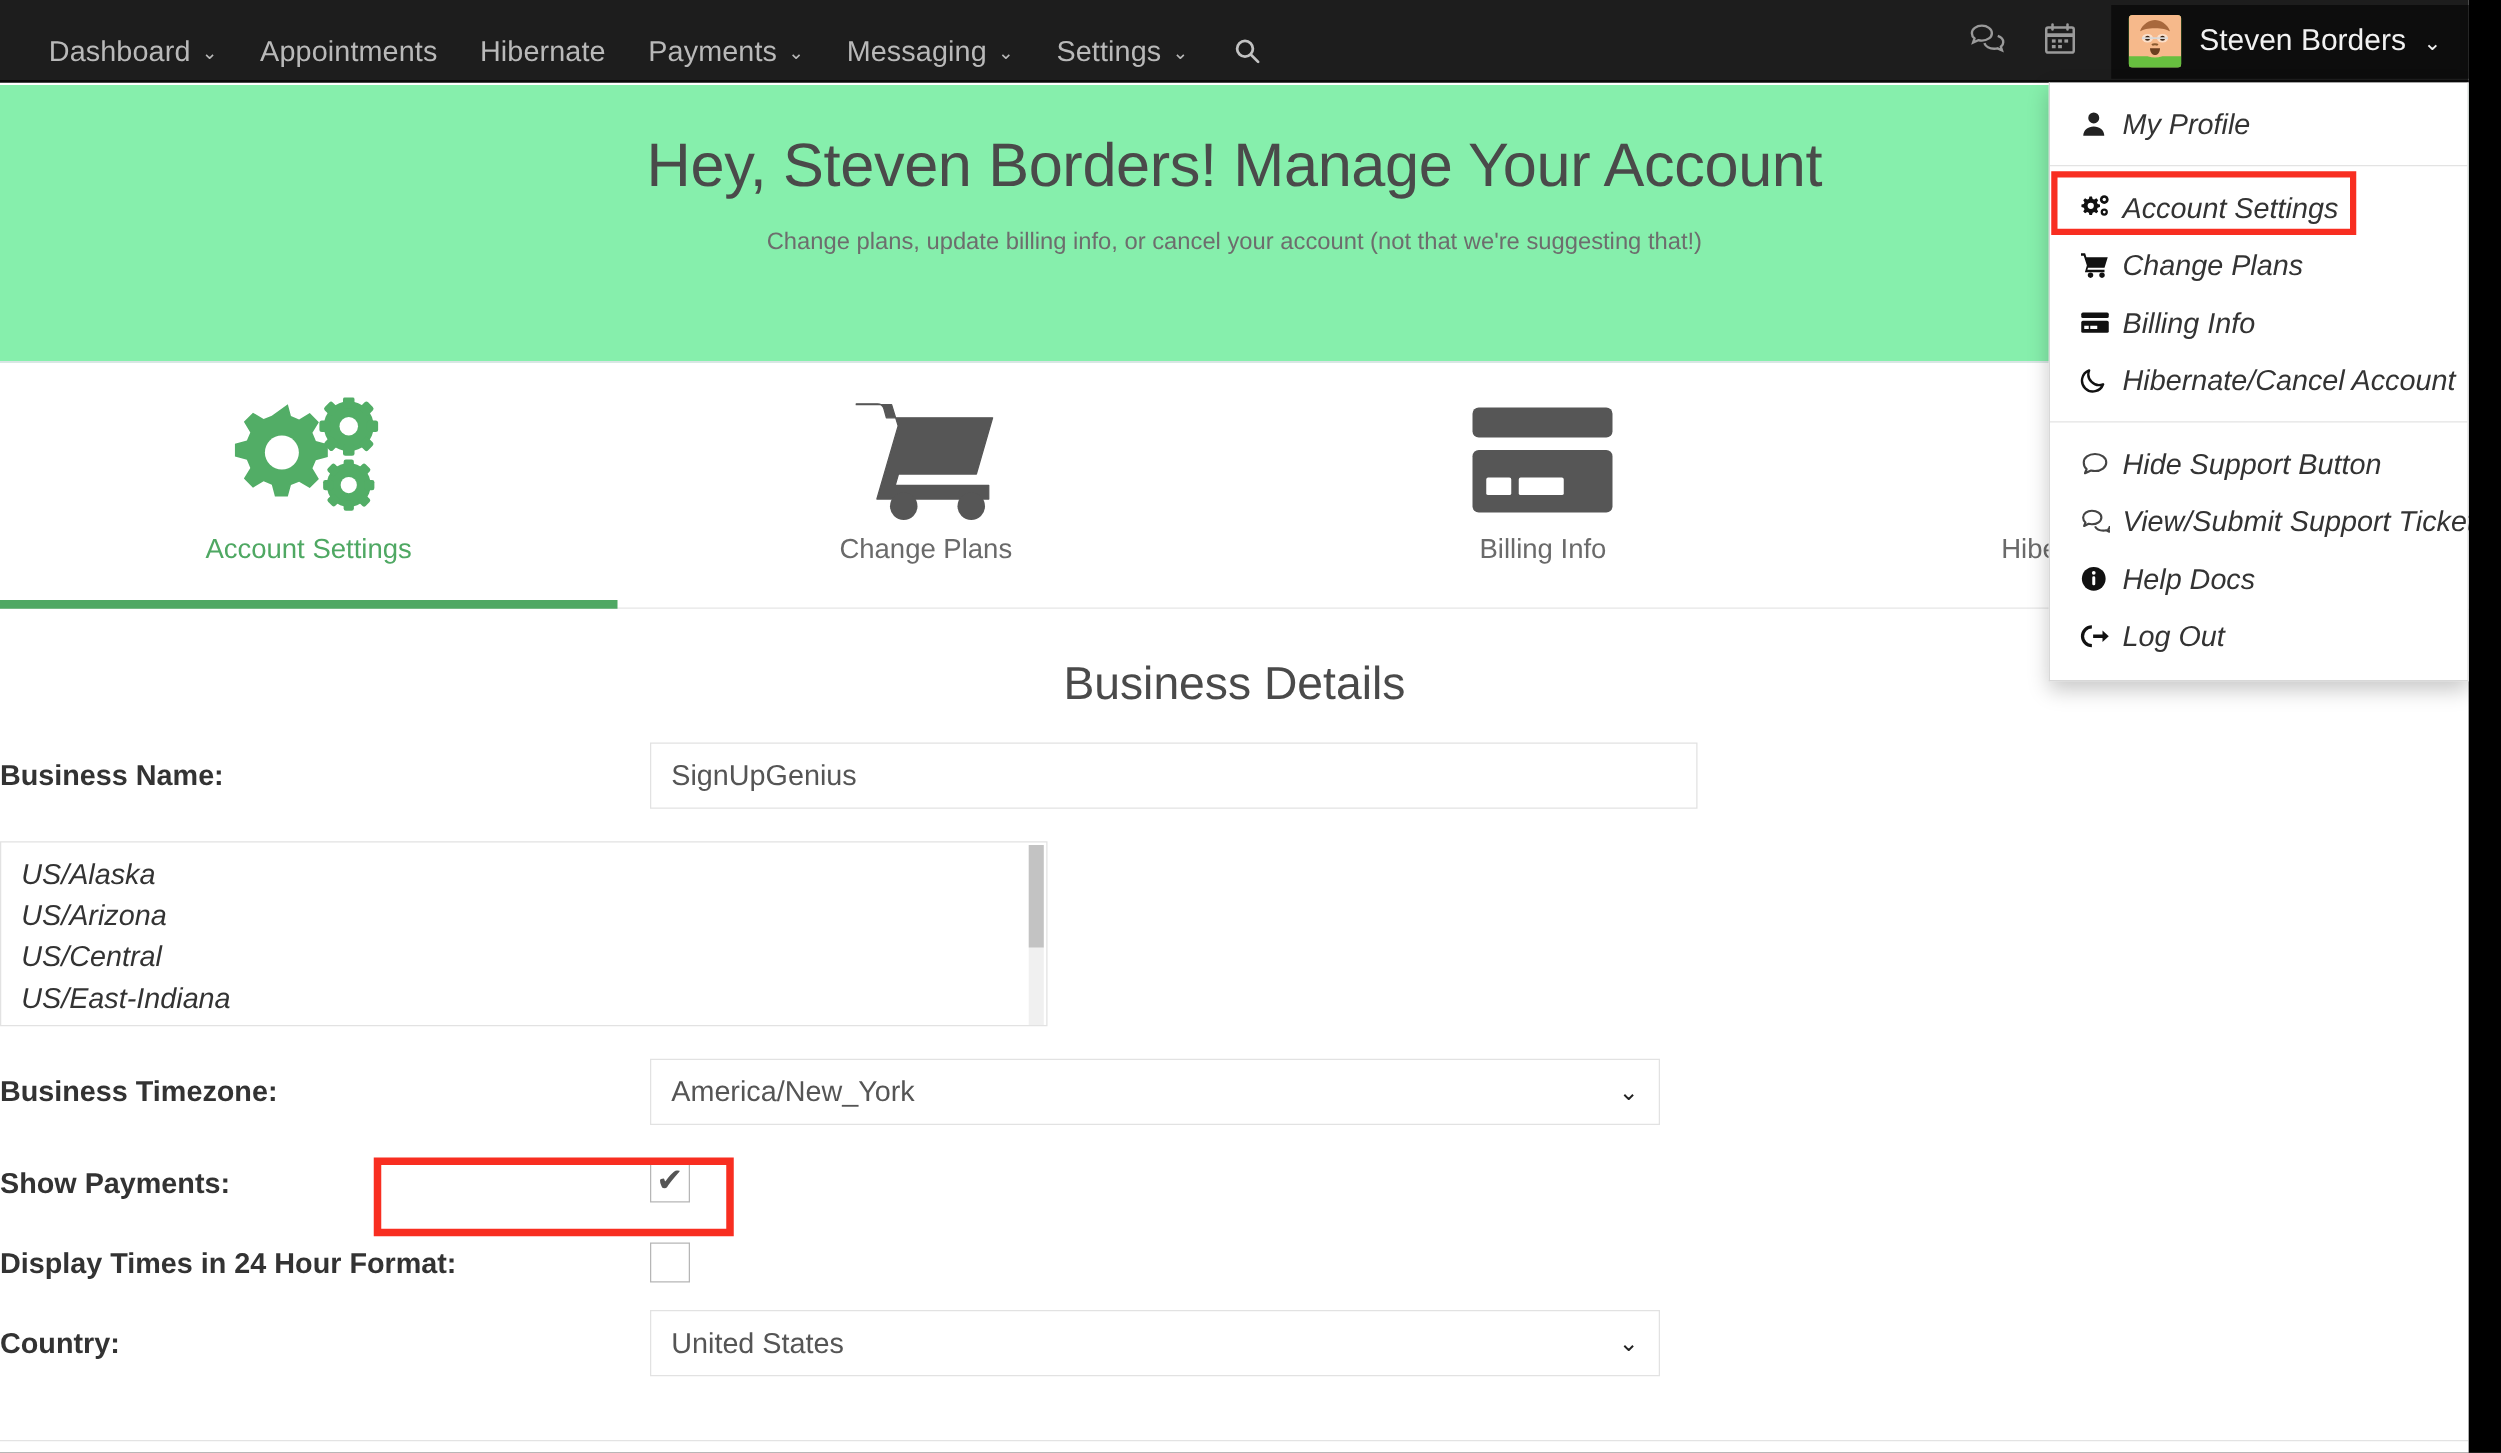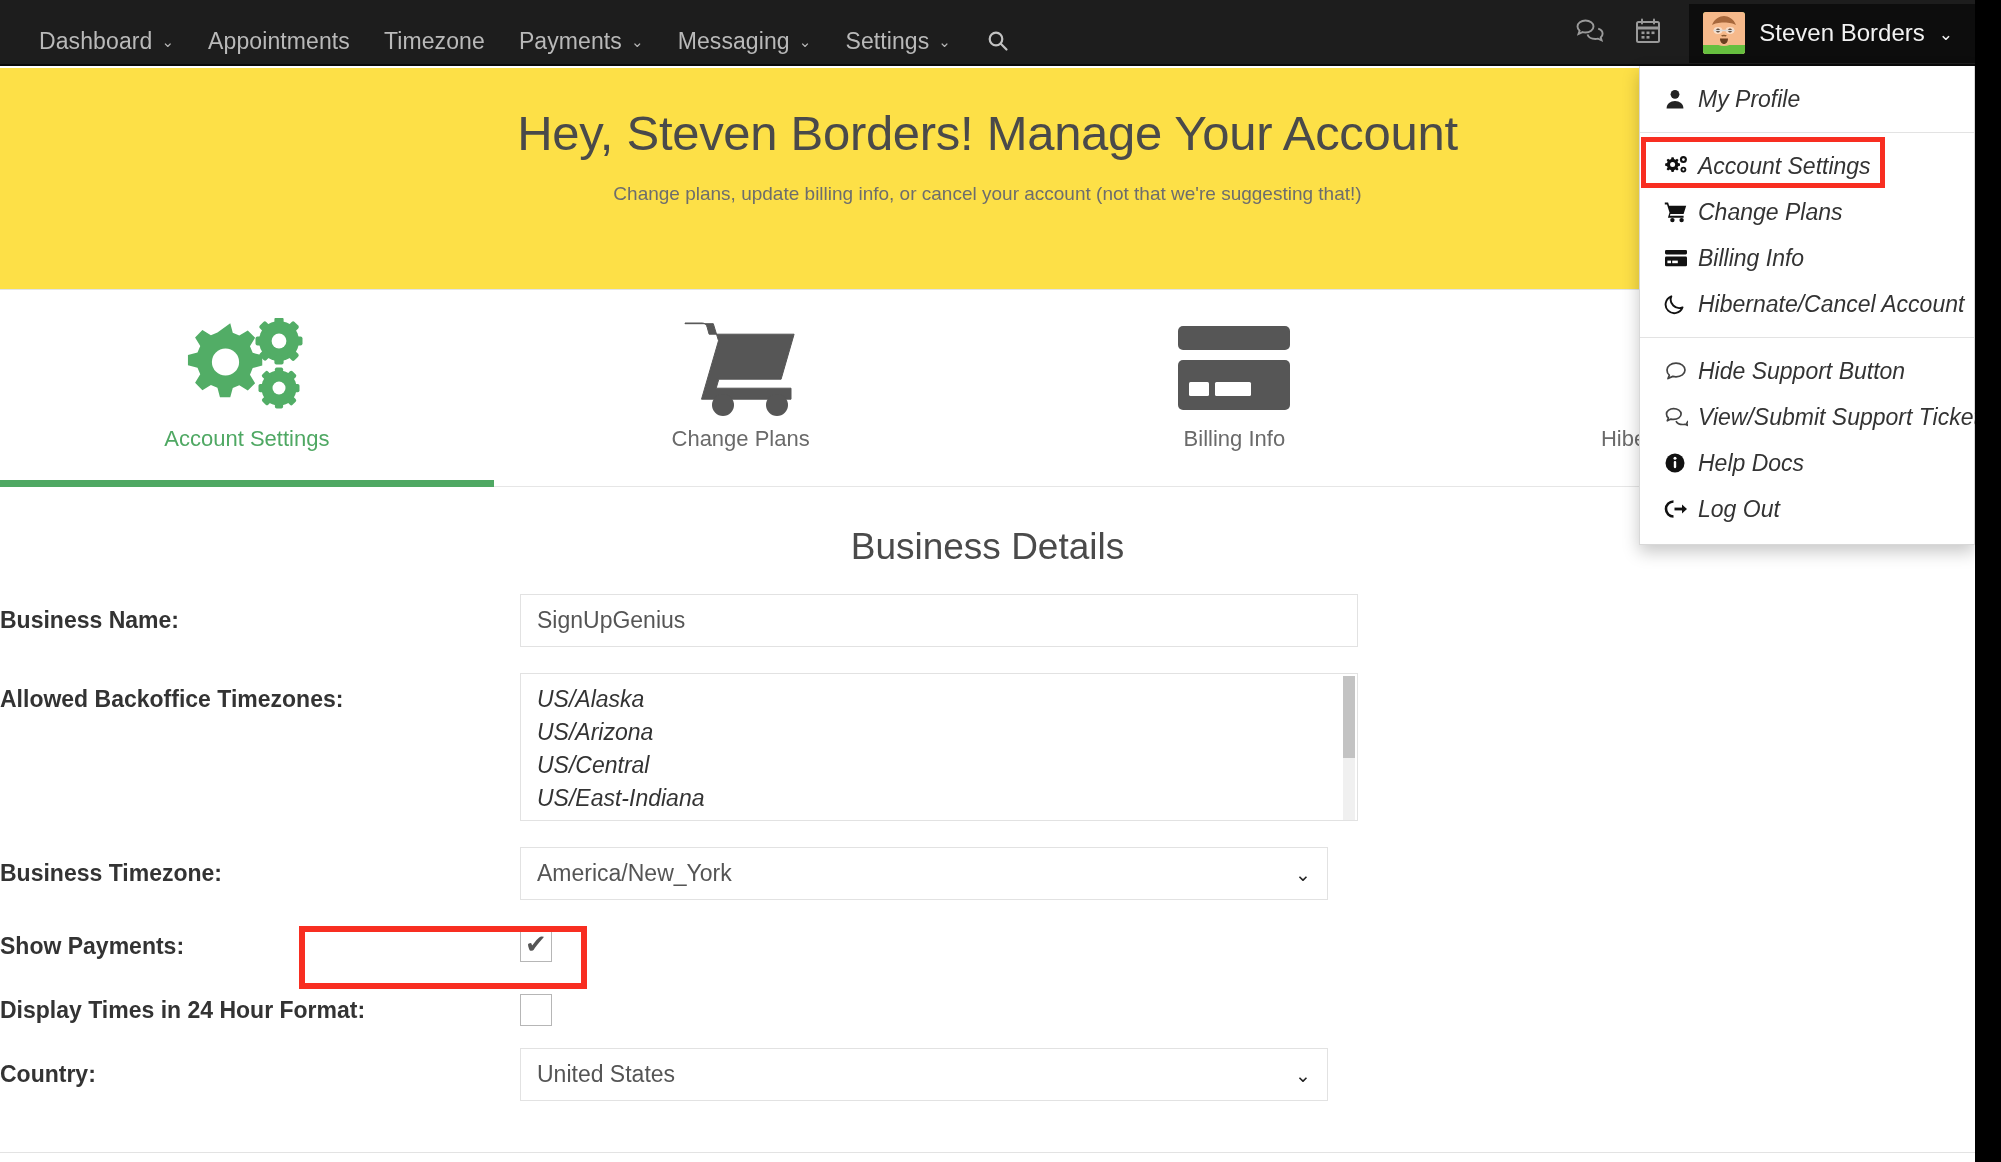--- a/index.html
+++ b/index.html
@@ -63,21 +63,21 @@
   .dd-ico { width: 34px; flex: 0 0 34px; display: flex; align-items: center; color: #222; }
   .dd-sep { height: 1px; background: #e3e3e3; margin: 10px 0; }
   #highlight-account-settings {
     position: absolute; left: 1641px; top: 137px; width: 244px; height: 51px;
     border: 5px solid #f82e21; z-index: 60; pointer-events: none;
   }
 
   
   #hero {
     position: absolute; left: 0; top: 68px; width: 1975px; height: 222px;
-    background: #fde047; border-bottom: 1px solid #dfe3e8; padding-left: 48px;
+    background: #86efac; border-bottom: 1px solid #dfe3e8; padding-left: 48px;
   }
   #hero-inner { position: absolute; left: 0; right: 0; top: 0; text-align: center; }
   #hero-title { margin-top: 37px; font-size: 49px; font-weight: 400; color: #4a4a4a; letter-spacing: -.3px; }
   #hero-sub { margin-top: 22px; font-size: 19px; color: #6d6d6d; }
   #hero-rule { position: absolute; left: 0; top: 221px; width: 1975px; height: 1px; background: #e0e4e9; }
 
   
   #tabs {
     position: absolute; left: 0; top: 291px; width: 1975px; height: 196px;
     background: #fff; border-bottom: 1px solid #e6e6e6;
@@ -162,21 +162,21 @@
       <div class="nav-item">
         <span>Dashboard</span>
         <span class="caret">⌄</span>
       </div>
 
       <div class="nav-item">
         <span>Appointments</span>
       </div>
 
       <div class="nav-item">
-        <span>Timezone</span>
+        <span>Hibernate</span>
       </div>
 
       <div class="nav-item">
         <span>Payments</span>
         <span class="caret">⌄</span>
       </div>
 
       <div class="nav-item">
         <span>Messaging</span>
         <span class="caret">⌄</span>
@@ -435,21 +435,20 @@
     <div id="form-title">Business Details</div>
 
     <div class="f-row">
       <div class="f-label">Business Name:</div>
       <div class="f-ctl">
         <input class="text-input" type="text" value="SignUpGenius" style="">
       </div>
     </div>
 
     <div class="f-row">
-      <div class="f-label">Allowed Backoffice Timezones:</div>
       <div class="f-ctl">
         <div class="listbox">
           <div style="padding-top:9px"></div>
           <div class="lb-item">US/Alaska</div>
           <div class="lb-item">US/Arizona</div>
           <div class="lb-item">US/Central</div>
           <div class="lb-item">US/East-Indiana</div>
           <div class="lb-clip">US/Eastern</div>
           <div class="lb-scroll"></div>
           <div class="lb-thumb"></div>

